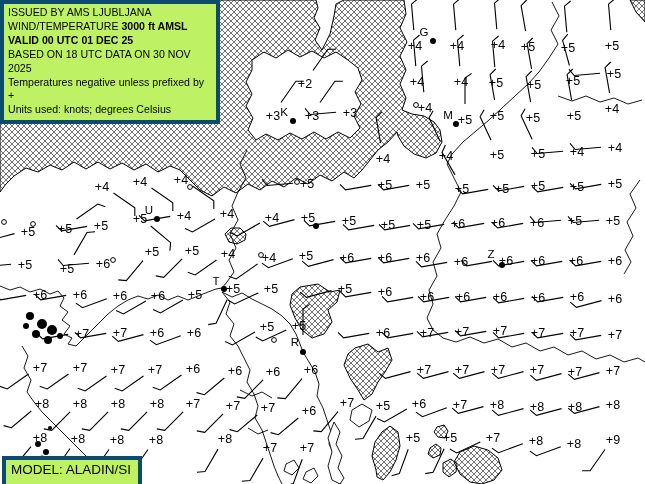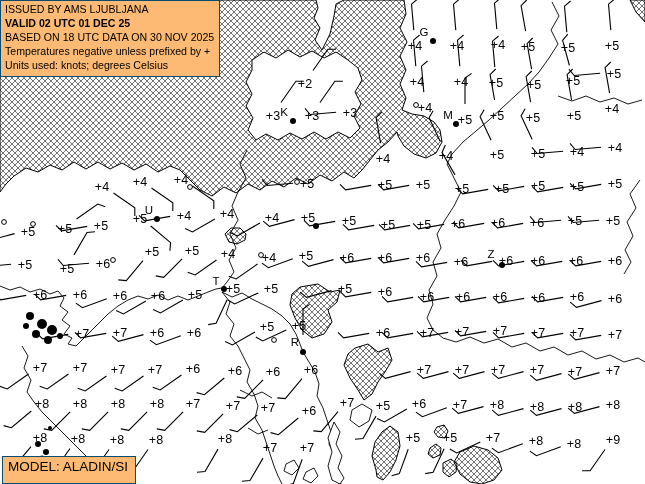--- a/index.html
+++ b/index.html
@@ -1,19 +1,19 @@
 <!DOCTYPE html>
 <html><head>
 <meta charset="utf-8">
 <style>
   html,body{margin:0;padding:0;background:#fff;}
   body{width:645px;height:484px;position:relative;overflow:hidden;
        font-family:"Liberation Sans",sans-serif;color:#000;}
   #map-svg{position:absolute;left:0;top:0;}
-  .overlay-box{position:absolute;background:#fdba74;border:1px solid #0c4a6e;box-sizing:border-box;}
+  .overlay-box{position:absolute;background:#bef264;border:4px solid #0c4a6e;box-sizing:border-box;}
   #header-box{left:0;top:0;width:220px;padding:2px 3px 3px 4px;font-size:10.6px;line-height:13.9px;}
   #header-box .b{font-weight:bold;}
   #model-box{left:2px;top:456px;padding:2px 7px 9px 5px;font-size:13.5px;}
 </style>
 </head>
 <body>
 
 <svg id="map-svg" width="645" height="484" viewBox="0 0 645 484">
   <defs>
     <pattern id="xh" width="6" height="6" patternUnits="userSpaceOnUse">
@@ -672,21 +672,22 @@
       <circle cx="113" cy="260" r="2.4" fill="#fff" stroke="#000000" stroke-width="1"></circle>
       <circle cx="297" cy="182" r="2.4" fill="#fff" stroke="#000000" stroke-width="1"></circle>
       <circle cx="190" cy="187" r="2.4" fill="#fff" stroke="#000000" stroke-width="1"></circle>
       <circle cx="274" cy="340" r="2.4" fill="#fff" stroke="#000000" stroke-width="1"></circle>
       <circle cx="261" cy="255" r="2.4" fill="#fff" stroke="#000000" stroke-width="1"></circle>
     </g>
 </svg>
 
 <div class="overlay-box" id="header-box">
   <div>ISSUED BY AMS LJUBLJANA</div>
-  <div class="b">VALID 02 UTC 01 DEC 25</div>
+  <div><span>WIND/TEMPERATURE </span><span class="b">3000 ft AMSL</span></div>
+  <div class="b">VALID 00 UTC 01 DEC 25</div>
   <div>BASED ON 18 UTC DATA ON 30 NOV 2025</div>
   <div>Temperatures negative unless prefixed by +</div>
   <div>Units used: knots; degrees Celsius</div>
 </div>
 
 <div class="overlay-box" id="model-box">
   <span>MODEL: ALADIN/SI</span>
 </div>
 
 </body></html>

